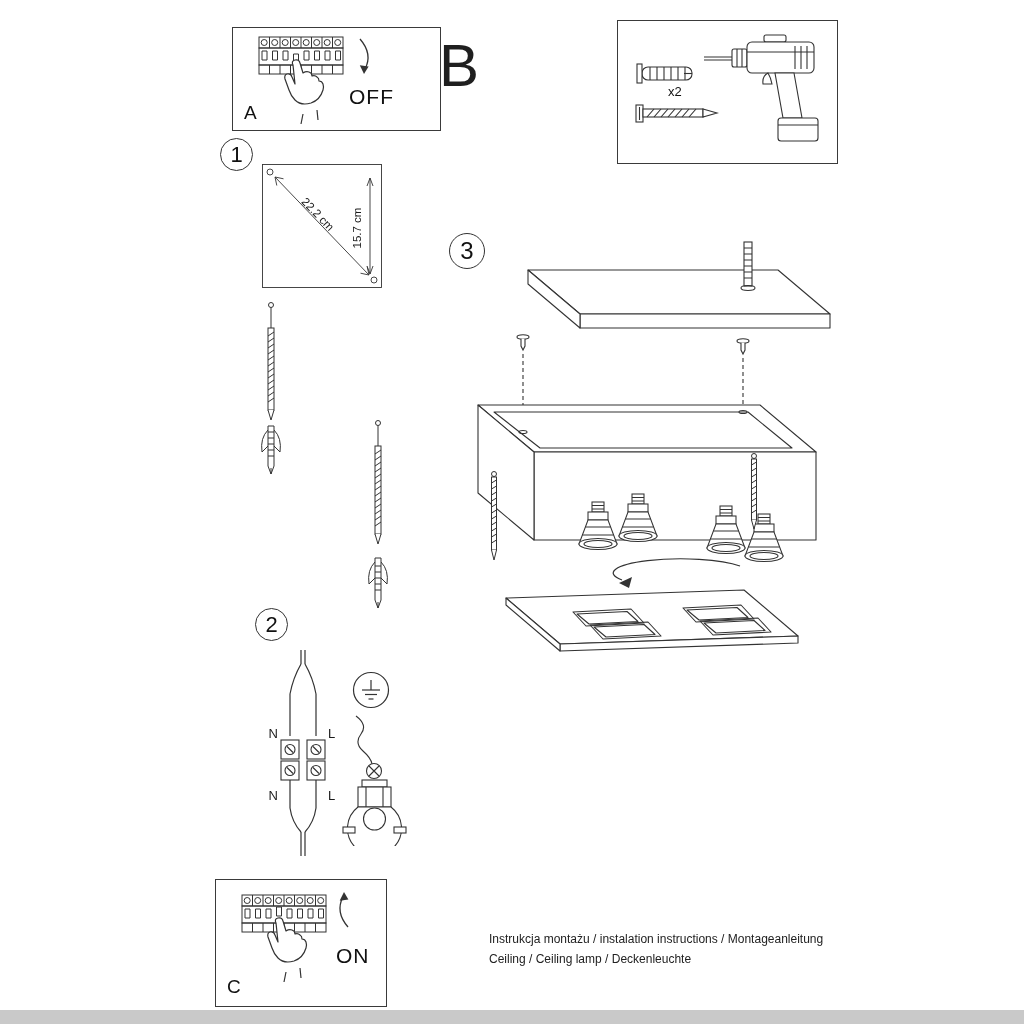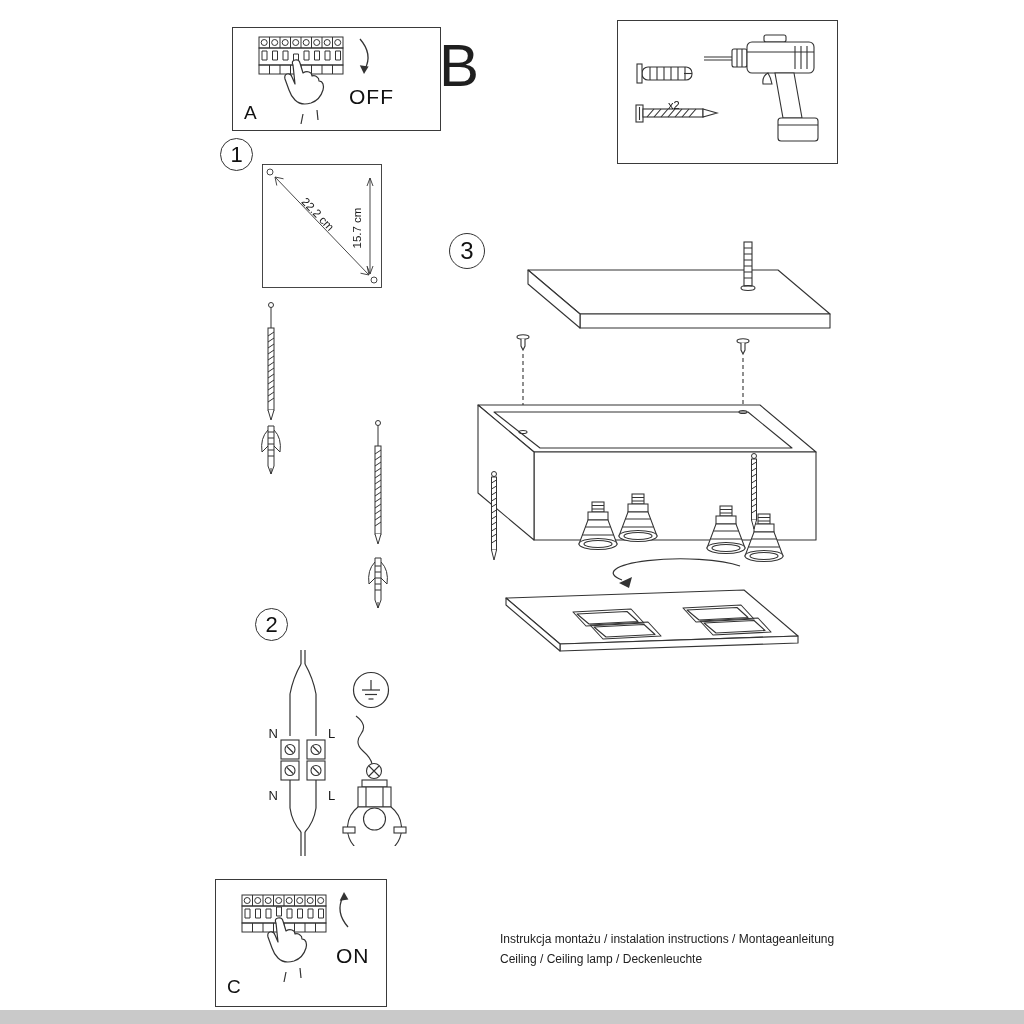--- a/index.html
+++ b/index.html
@@ -7,22 +7,22 @@
   body { font-family:"Liberation Sans", sans-serif; color:#1a1a1a; }
   #sheet { position:relative; width:1024px; height:1024px; background:#fff; overflow:hidden; }
   .frame { position:absolute; border:1.3px solid #3a3a3a; background:#fff; }
   .step-circle {
     position:absolute; width:33px; height:33px; border:1.4px solid #333; border-radius:50%;
     display:flex; align-items:center; justify-content:center; font-size:22px; background:#fff; color:#111;
   }
   .box-label { position:absolute; font-size:19px; color:#111; }
   .state-label { position:absolute; font-size:21px; letter-spacing:1px; color:#111; }
   #letter-b { position:absolute; left:439px; top:36px; font-size:60px; line-height:1; color:#1f1f1f; }
-  #tools-x2 { position:absolute; left:50px; top:78px; font-size:11px; color:#111; }
-  #footer { position:absolute; left:500px; top:929px; font-size:12px; line-height:20px; color:#222; }
+  #tools-x2 { position:absolute; left:50px; top:63px; font-size:13px; color:#111; }
+  #footer { position:absolute; left:489px; top:929px; font-size:12px; line-height:20px; color:#222; }
   #bottom-bar { position:absolute; left:0; top:1010px; width:1024px; height:14px; background:#c9c9c9; }
   svg { display:block; position:absolute; }
   svg text { font-family:"Liberation Sans", sans-serif; fill:#1a1a1a; }
 </style>
 </head>
 <body>
 
 <div id="sheet">
 
   <div class="frame" style="left:232px;top:27px;width:209px;height:104px;">

